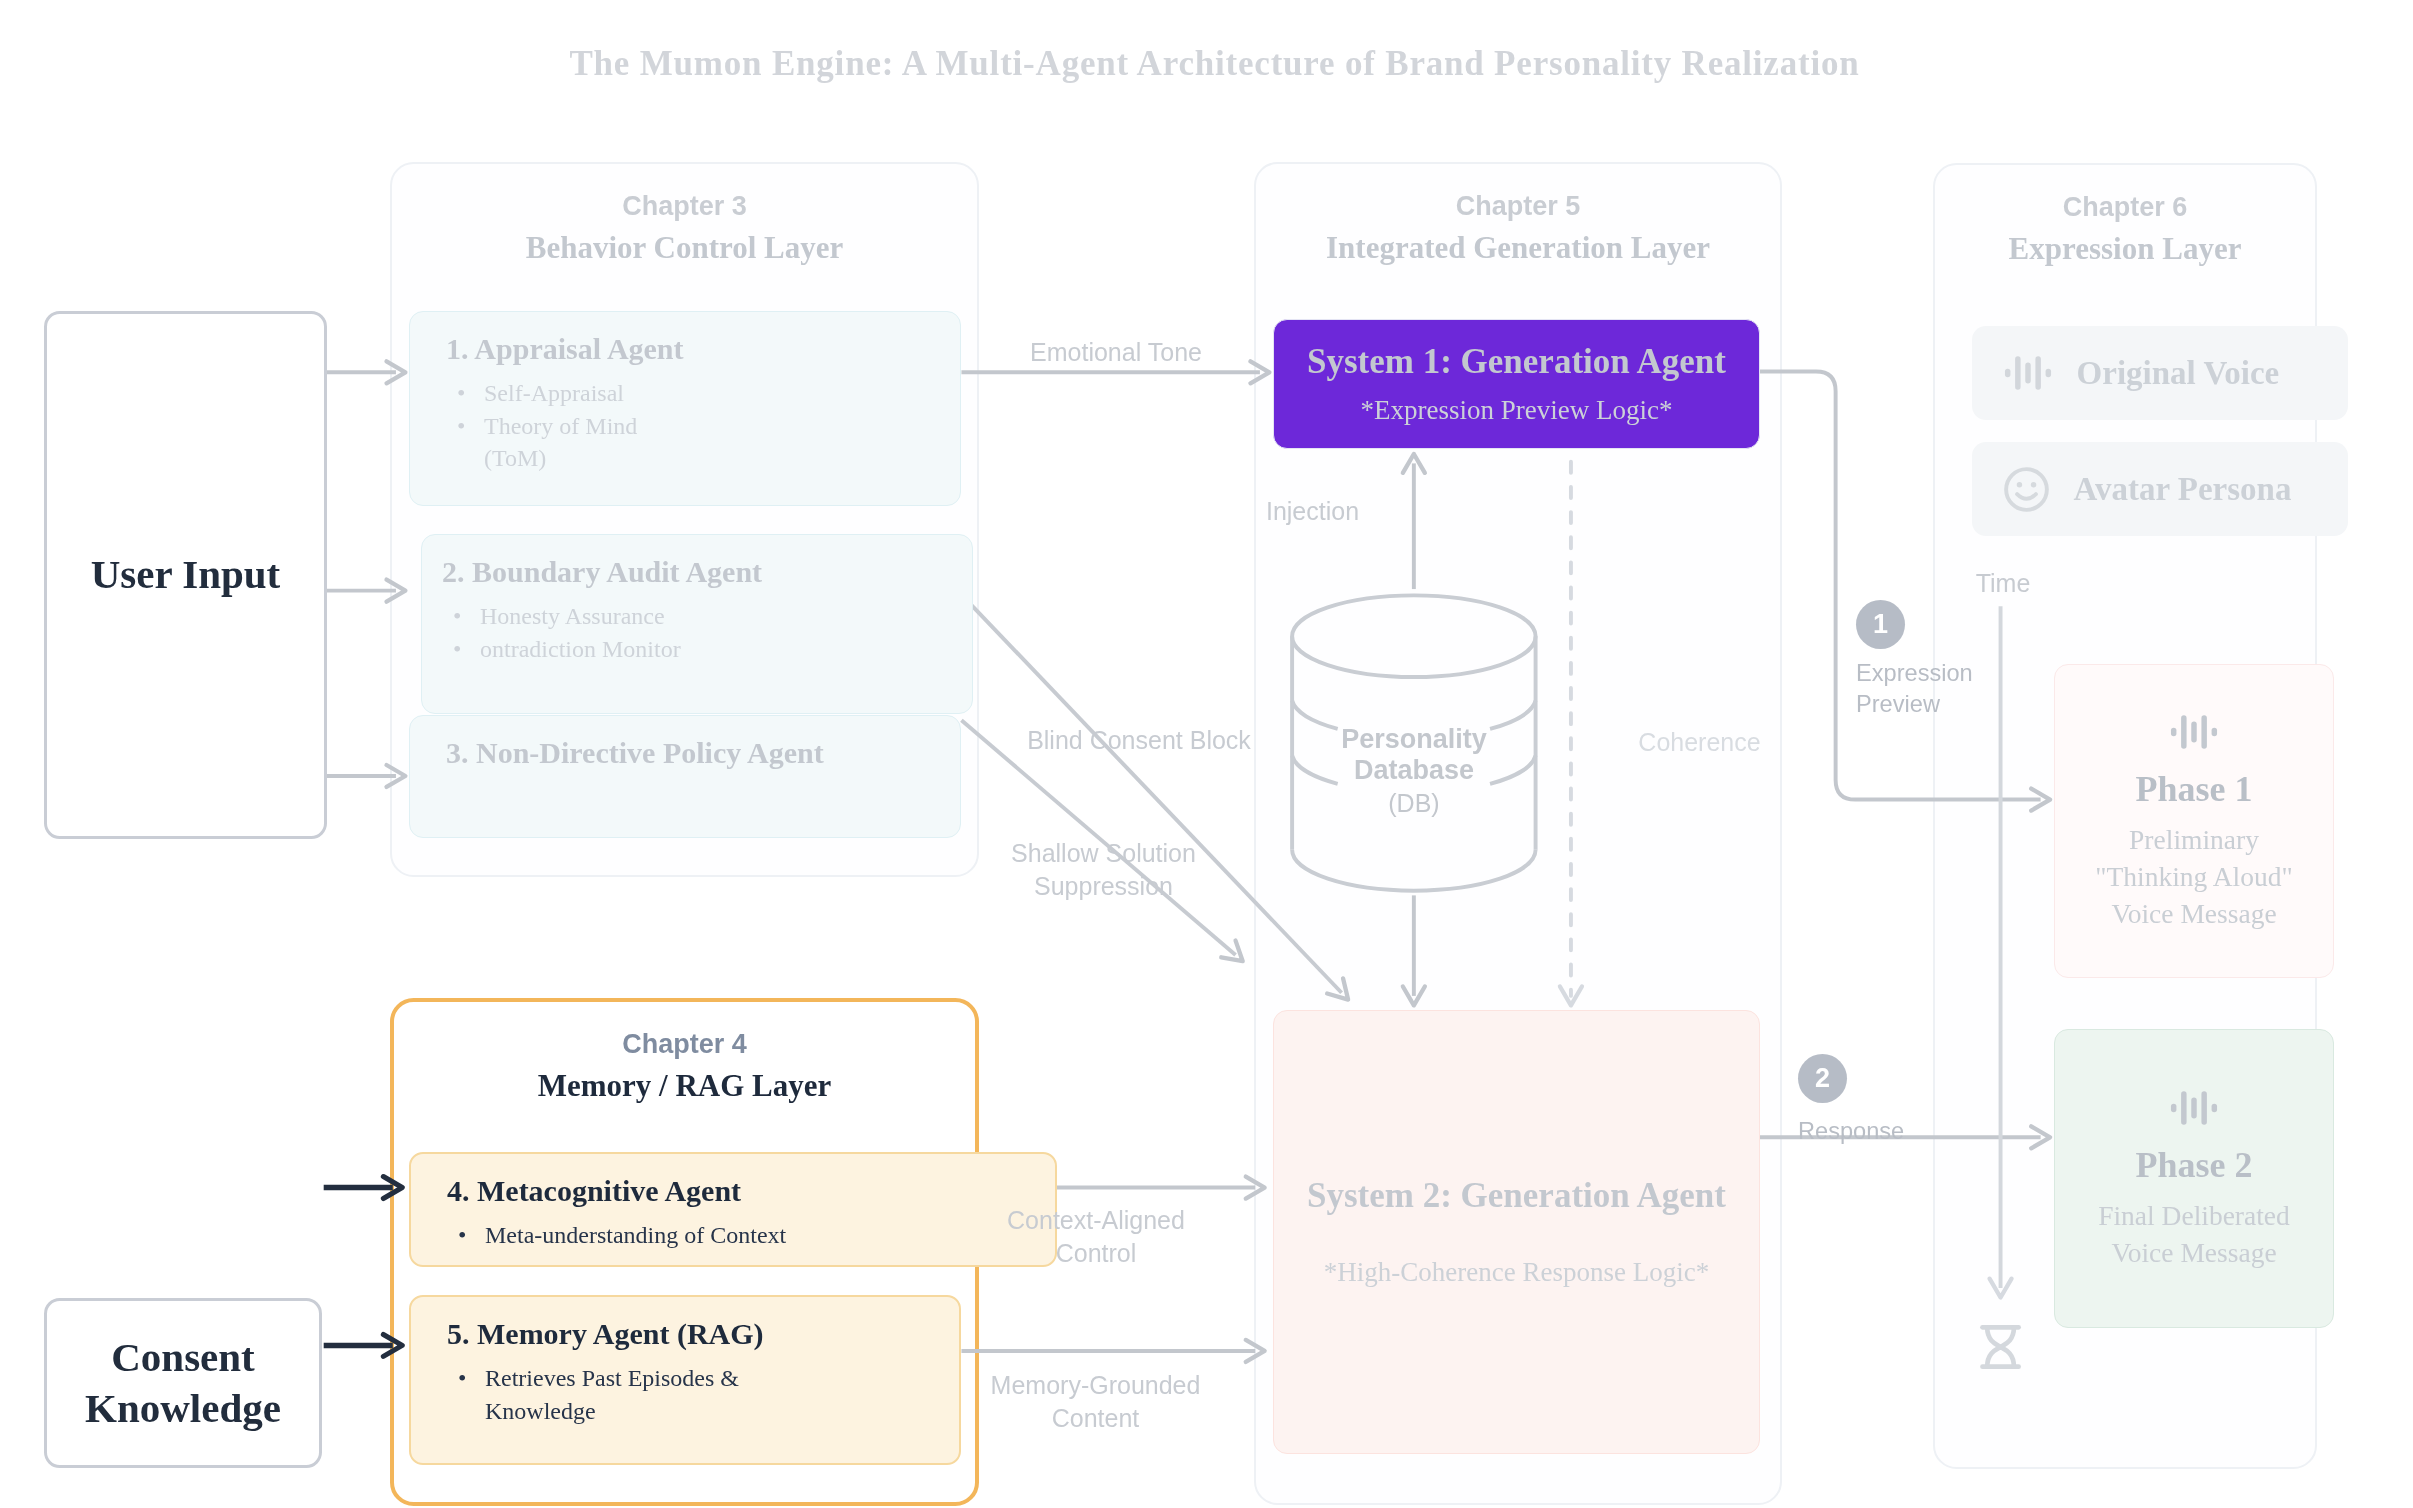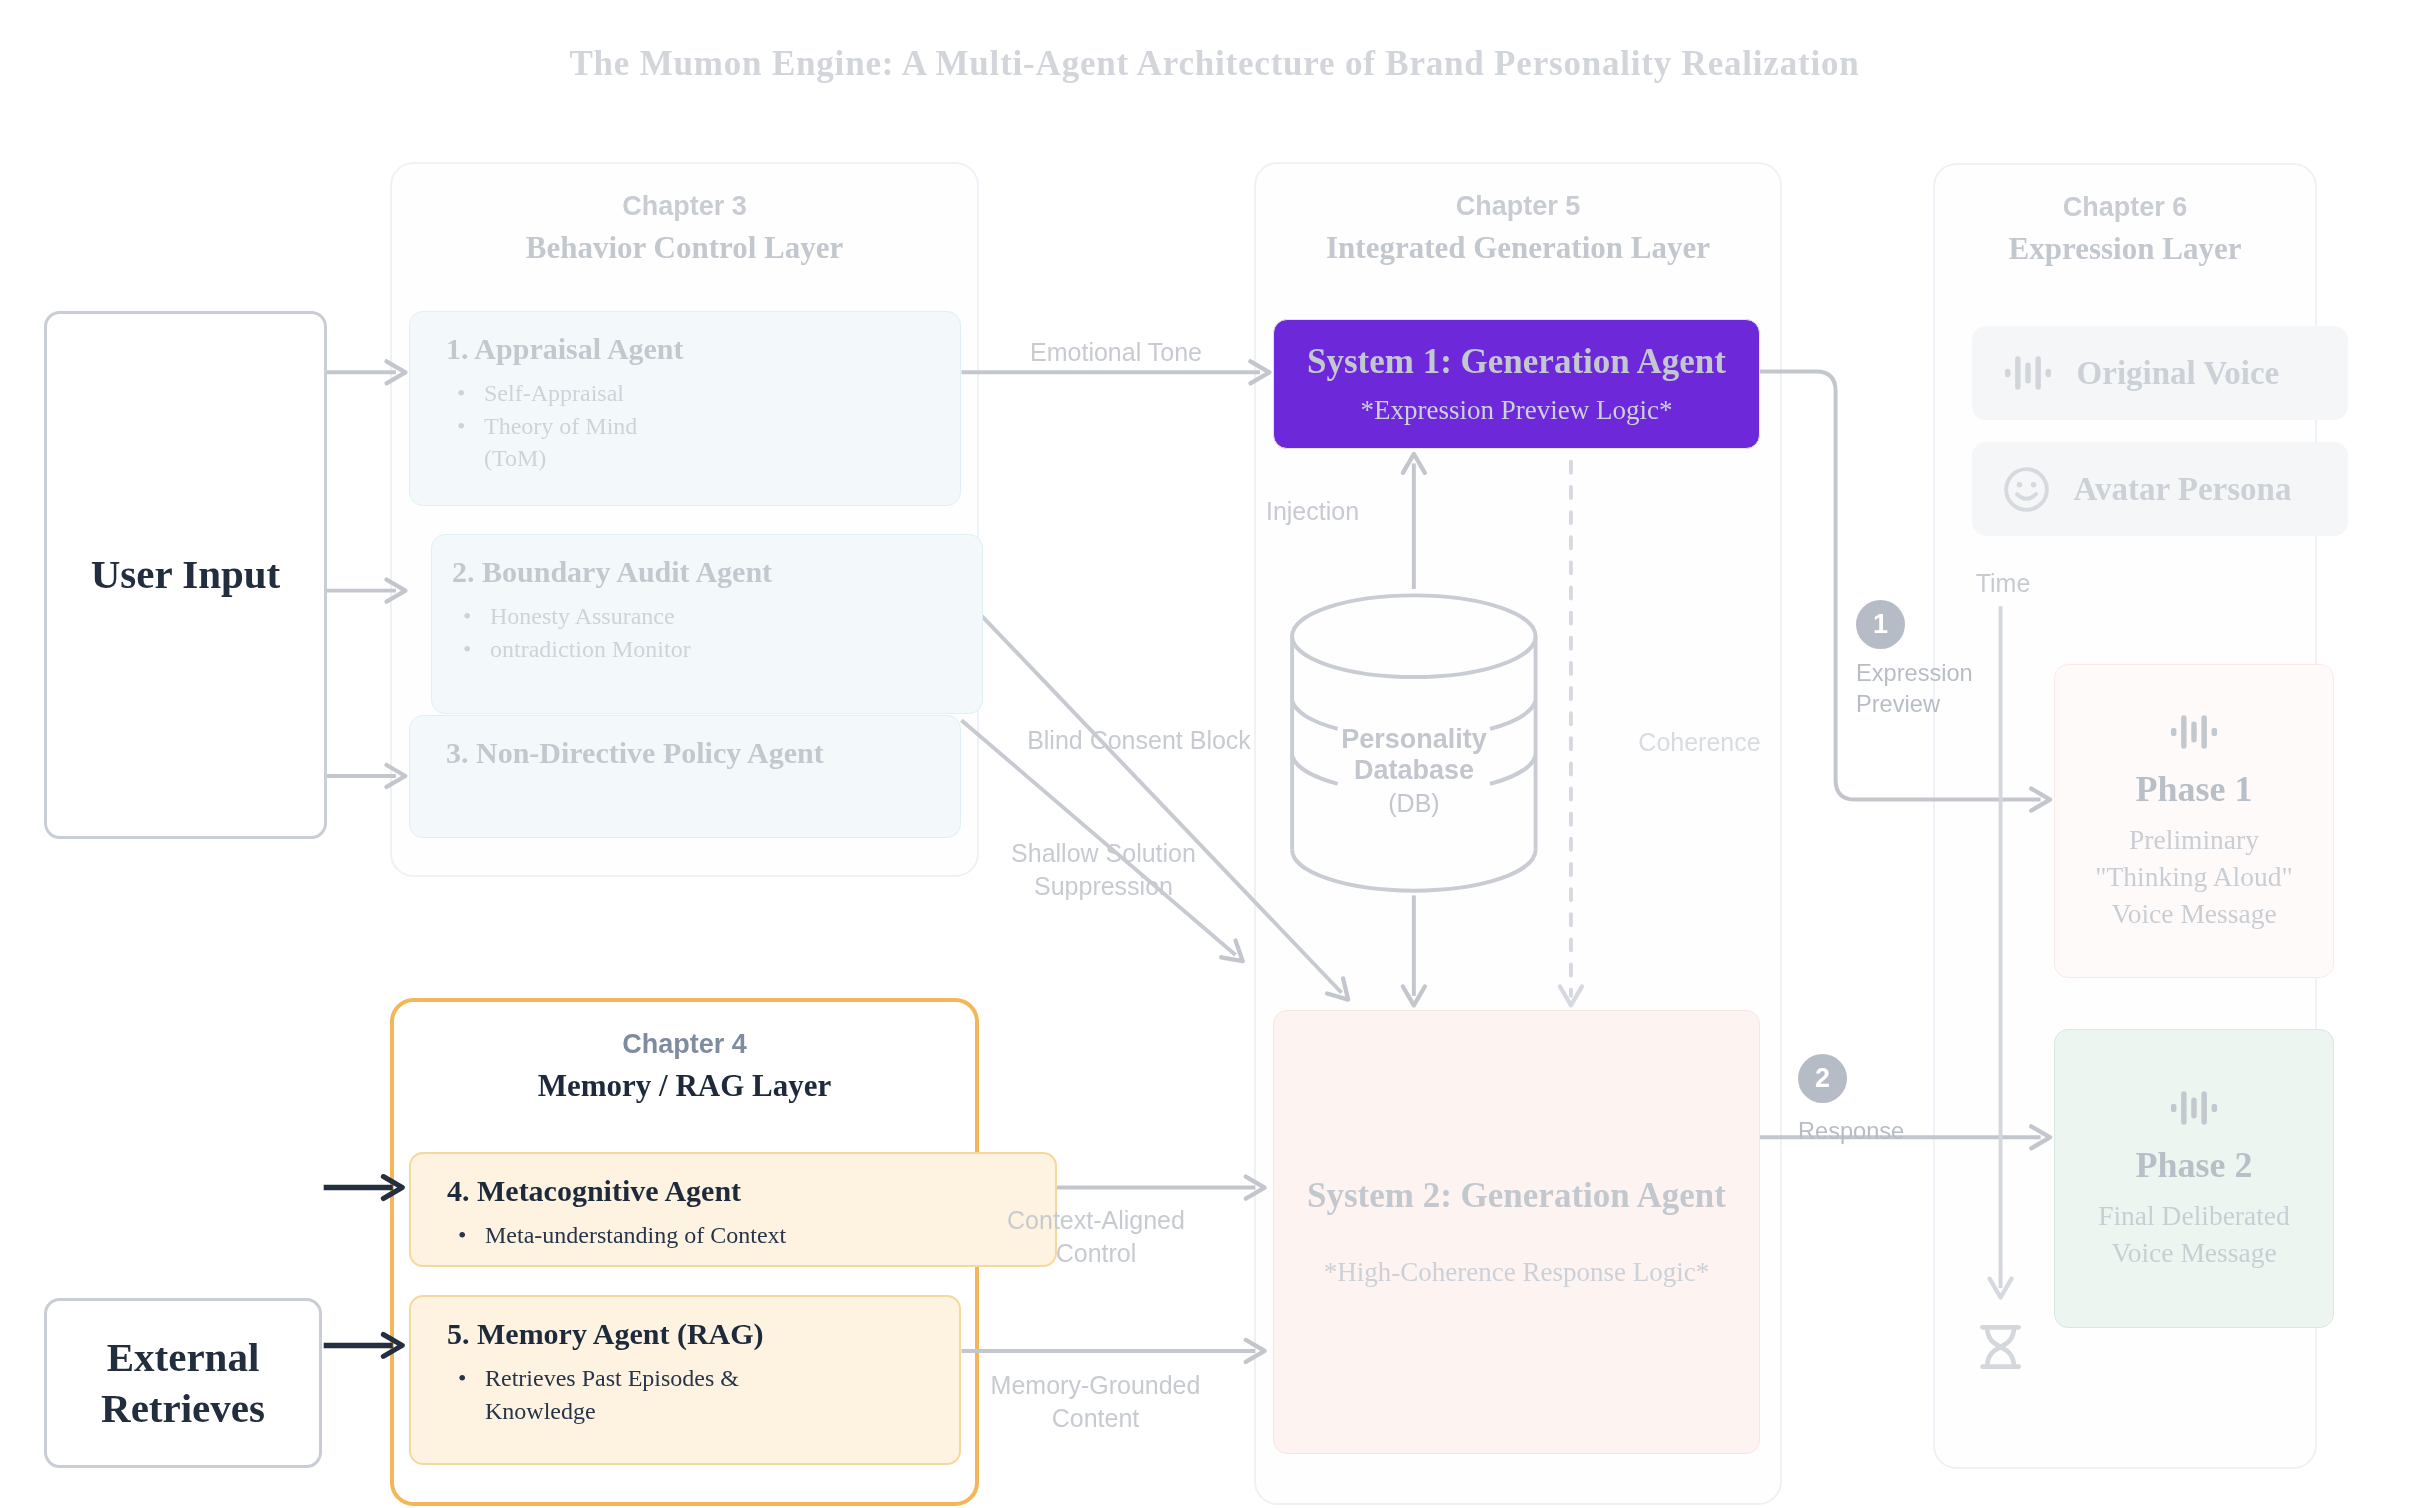--- a/index.html
+++ b/index.html
@@ -170,21 +170,21 @@
   </svg>
 
   <div class="abs agent cool" style="left:409px;top:311px;width:552px;height:195px;">
     <div class="agent-h">1. Appraisal Agent</div>
     <ul style="width:236px;">
       <li>Self-Appraisal</li>
       <li>Theory of Mind (ToM)</li>
     </ul>
   </div>
 
-  <div class="abs agent cool" style="left:431px;top:534px;width:552px;height:180px;padding-left:20px;">
+  <div class="abs agent cool" style="left:421px;top:534px;width:552px;height:180px;padding-left:20px;">
     <div class="agent-h">2. Boundary Audit Agent</div>
     <ul style="width:330px;">
       <li>Honesty Assurance</li>
       <li>ontradiction Monitor</li>
     </ul>
   </div>
 
   <div class="abs agent cool" style="left:409px;top:715px;width:552px;height:123px;">
     <div class="agent-h">3. Non-Directive Policy Agent</div>
   </div>
@@ -200,21 +200,21 @@
     <div class="agent-h">5. Memory Agent (RAG)</div>
     <ul style="width:330px;">
       <li>Retrieves Past Episodes &amp; Knowledge</li>
     </ul>
   </div>
 
   <div class="abs inbox" style="left:44px;top:311px;width:283px;height:528px;">
     <span>User Input</span>
   </div>
   <div class="abs inbox" style="left:44px;top:1298px;width:278px;height:170px;padding:0 31px;">
-    <span>External Retrieves</span>
+    <span>Consent Knowledge</span>
   </div>
 
   <div class="abs sysbox sys1" style="left:1273px;top:319px;width:487px;height:130px;">
     <div class="sys-h">System 1: Generation Agent</div>
     <div class="sys-sub">*Expression Preview Logic*</div>
   </div>
 
   <div class="abs db-text sans" style="left:1296px;top:724px;">
     <div class="db-l1">Personality</div>
     <div class="db-l1">Database</div>

